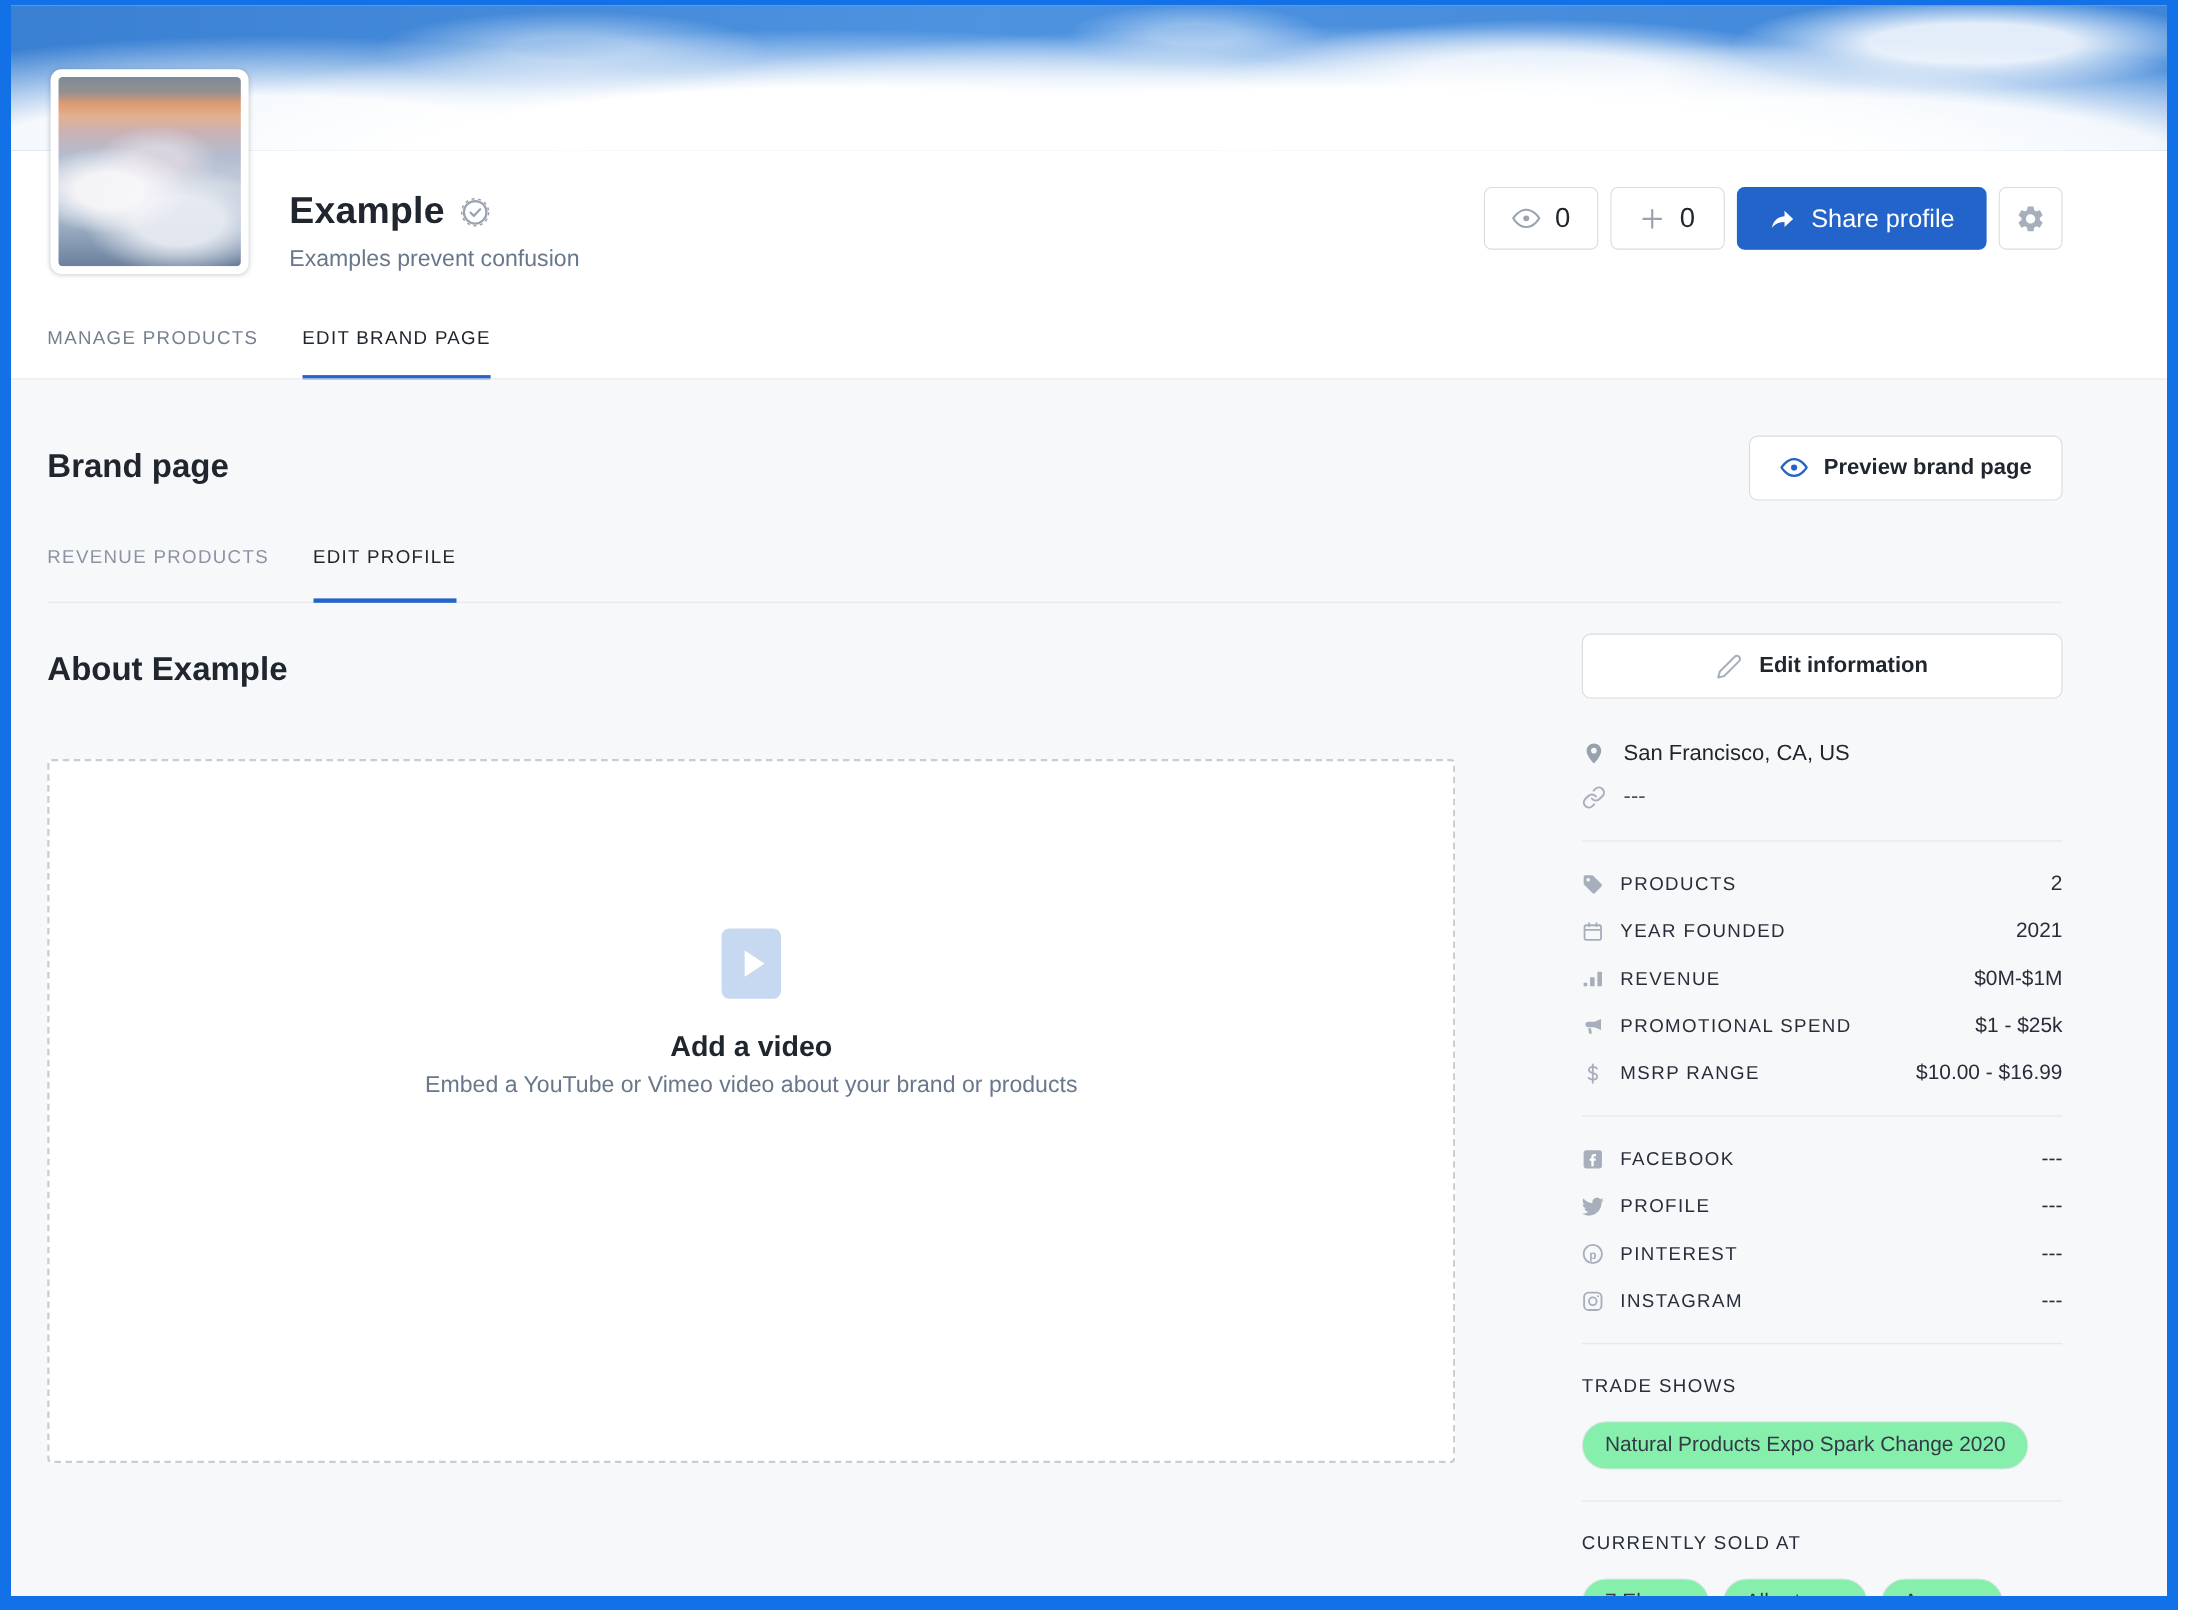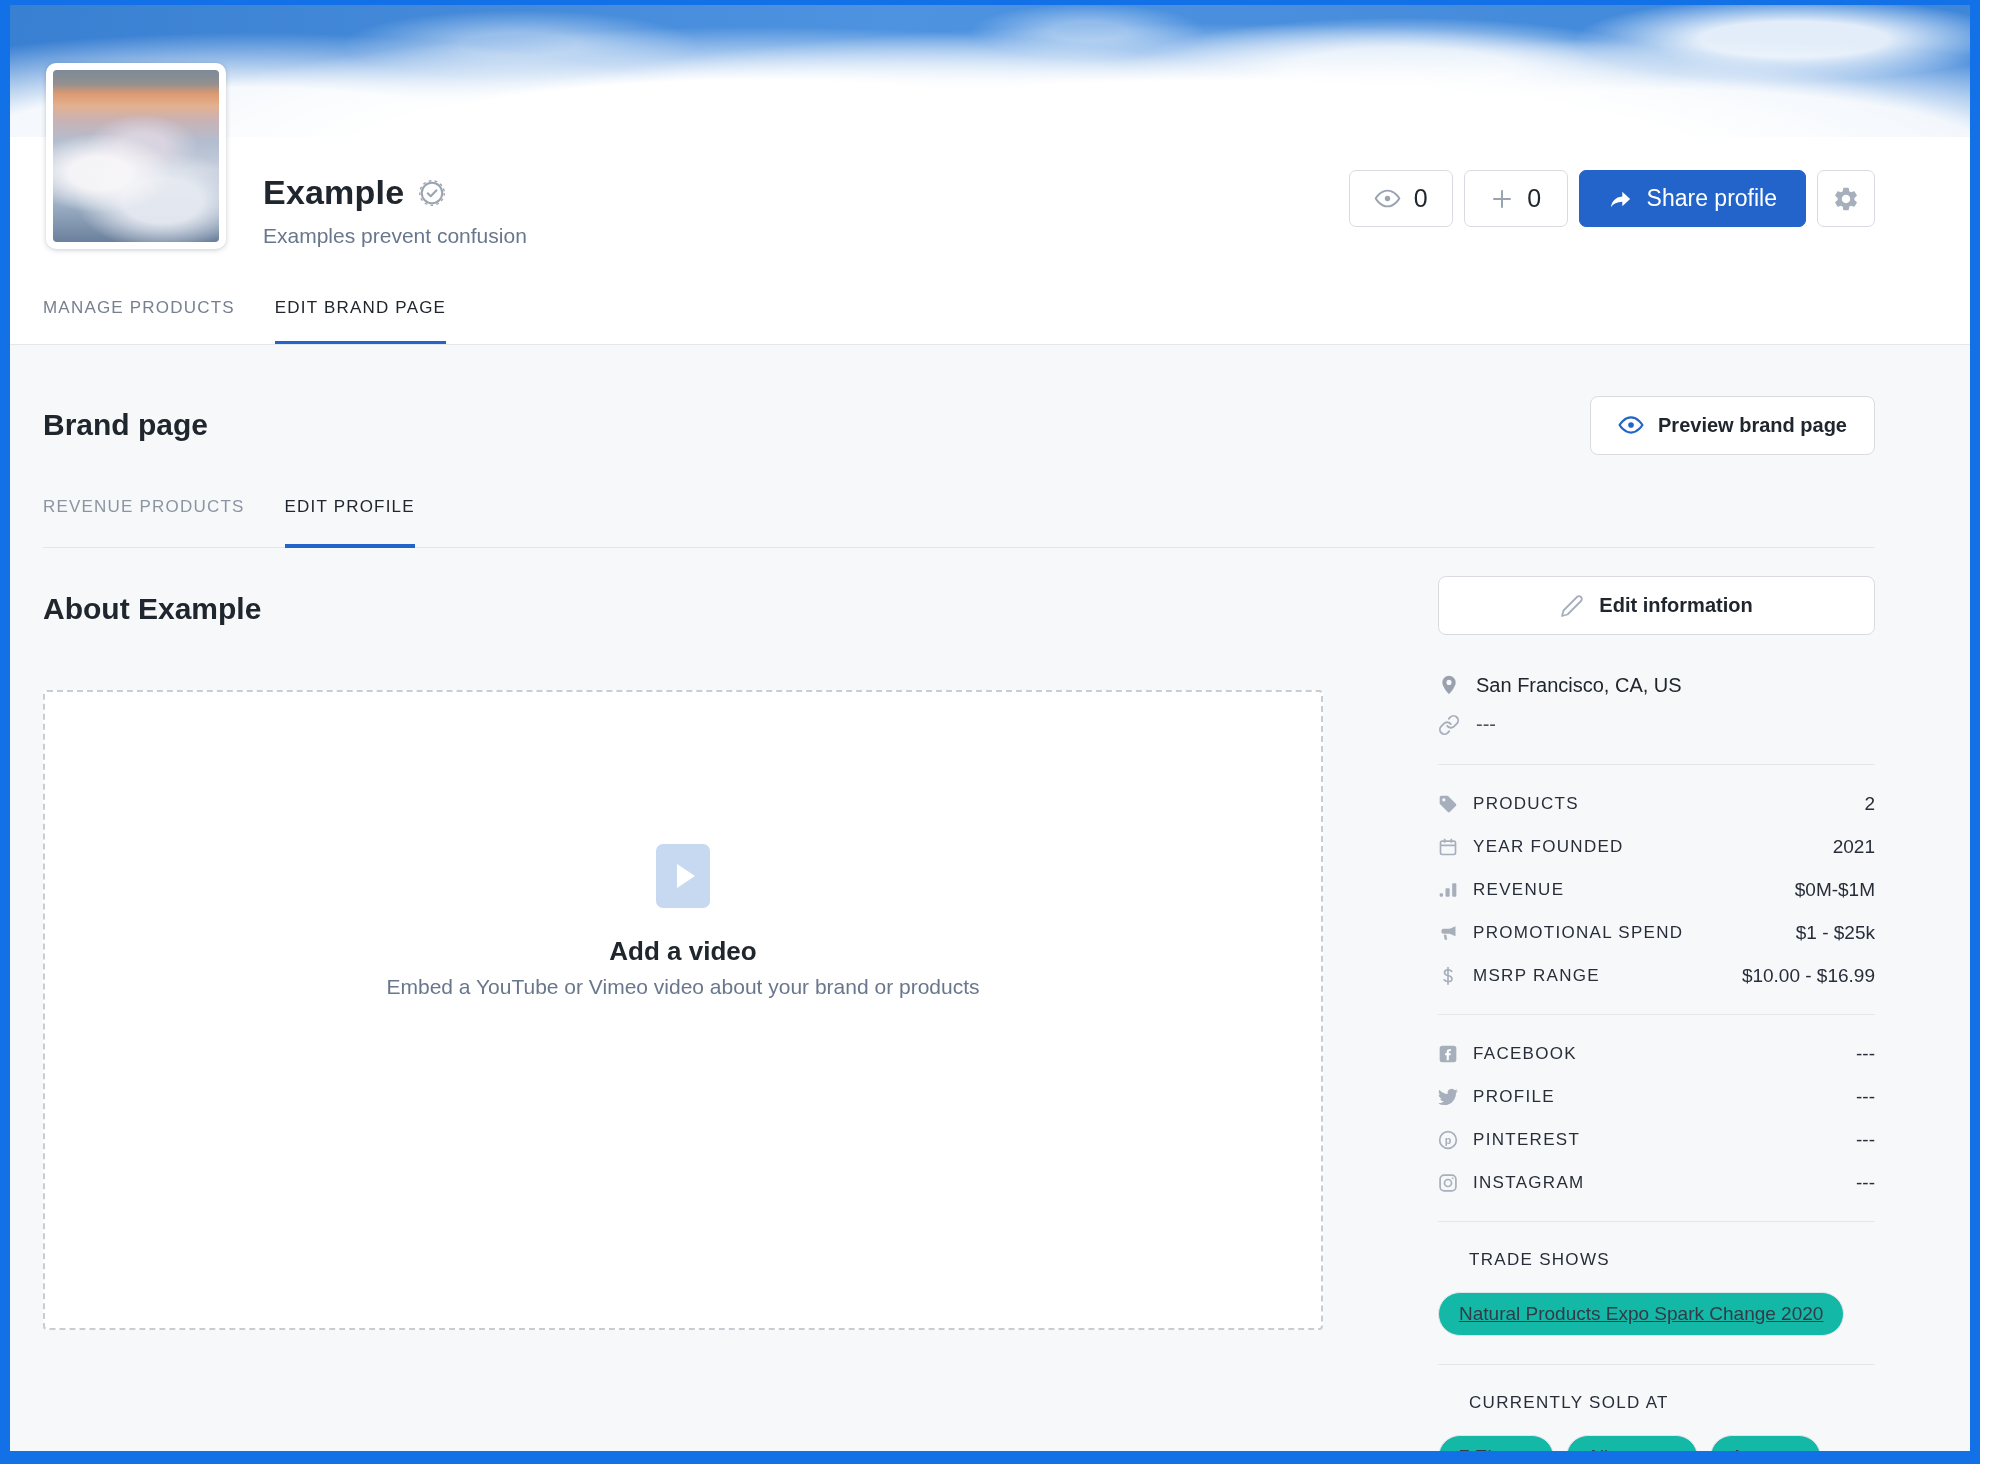--- a/index.html
+++ b/index.html
@@ -80,24 +80,24 @@
   .info-row { display:flex; align-items:center; gap:16px; font-size:20px; color:#20262e; }
   .row-location { margin-top:38px; }
   .row-website { margin-top:16px; color:#4a5260; }
   .divider { border:none; border-top:1px solid #e4e7ea; margin:28px 0; }
 
   .stat-row, .social-row { display:flex; align-items:center; margin-bottom:22px; height:21px; }
   .stat-left { display:flex; align-items:center; gap:15px; flex:1; }
   .stat-label { font-size:17px; letter-spacing:1.3px; color:#272e3a; font-weight:500; }
   .stat-value { font-size:19px; color:#272e3a; }
 
-  .section-title { font-size:17px; letter-spacing:1.3px; color:#272e3a; font-weight:500; margin-bottom:22px;margin-left:31px; }
+  .section-title { font-size:17px; letter-spacing:1.3px; color:#272e3a; font-weight:500; margin-bottom:22px; }
   .tag-row { display:flex; gap:12px; flex-wrap:wrap; }
   .pill { display:inline-block; padding:10px 20px; border:1px solid #e2e5e9; border-radius:999px;
-    background:#14b8a6; font-size:19px; color:#333b47; white-space:nowrap;text-decoration:underline; }
+    background:#86efac; font-size:19px; color:#333b47; white-space:nowrap; }
 
   .icon { display:inline-flex; align-items:center; justify-content:center; flex:none; }
   svg { display:block; }
 </style>
 </head>
 <body>
 
 <div class="page">
 
   <div class="cover"></div>

